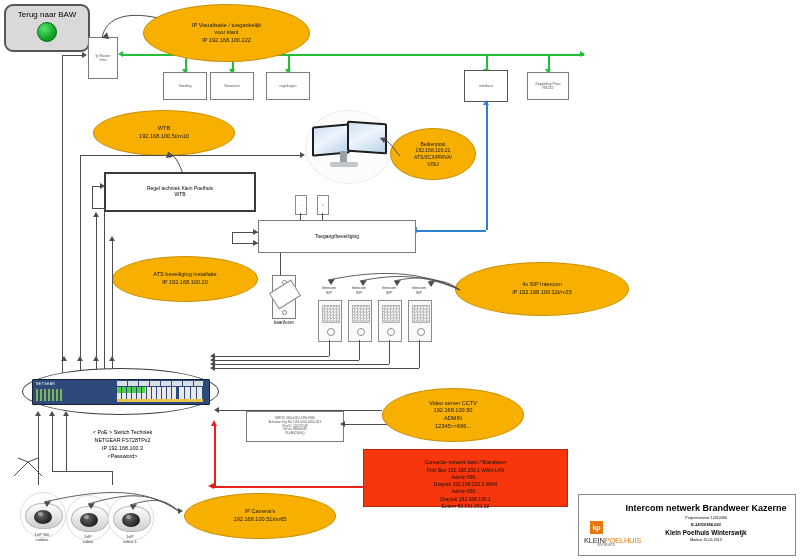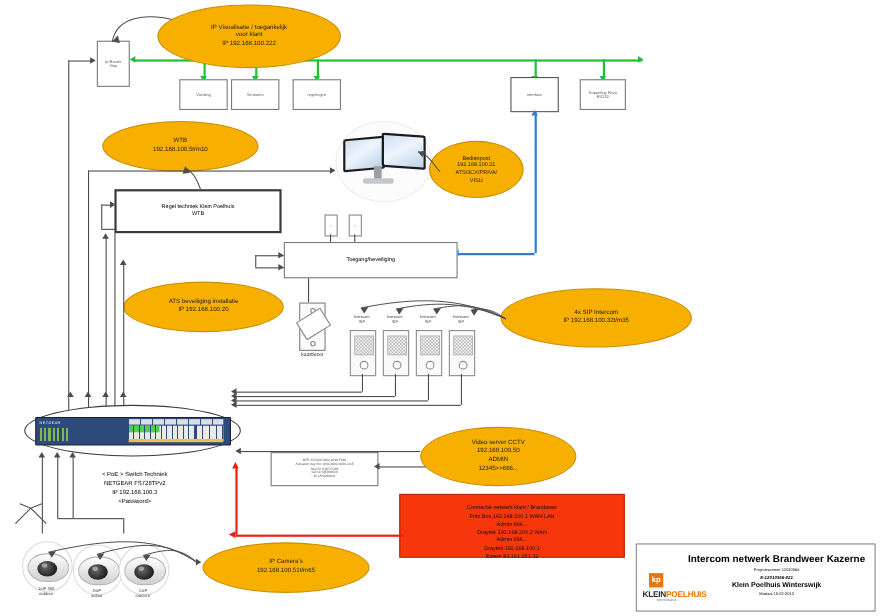--- a/index.html
+++ b/index.html
@@ -88,21 +88,21 @@
     position:absolute;left:578px;top:494px;width:218px;height:62px;
     background:#fff;border:1px solid #888;box-sizing:border-box;
   }
   .tb-main{position:absolute;left:40px;top:8px;width:174px;text-align:center;font-size:9px;font-weight:bold;}
   .tb-proj{position:absolute;left:40px;top:21px;width:174px;text-align:center;font-size:3.6px;}
   .tb-code{position:absolute;left:40px;top:27px;width:174px;text-align:center;font-size:4px;font-weight:bold;font-style:italic;}
   .tb-comp{position:absolute;left:40px;top:34px;width:174px;text-align:center;font-size:6.4px;font-weight:bold;}
   .tb-date{position:absolute;left:40px;top:43px;width:174px;text-align:center;font-size:3.6px;}
   .logo-mark{position:absolute;left:11px;top:26px;width:13px;height:13px;background:#E8780C;
     display:flex;align-items:center;justify-content:center;color:#fff;font-size:7px;font-weight:bold;}
-  .logo-text{position:absolute;left:5px;top:41px;font-size:7.5px;font-weight:bold;letter-spacing:-0.2px;}
+  .logo-text{position:absolute;left:5px;top:41px;font-size:7.5px;font-weight:normal;letter-spacing:-0.2px;}
   .logo-text .a{color:#2b2b2b;}
   .logo-text .b{color:#E8780C;}
   .logo-sub{position:absolute;left:18px;top:49px;font-size:2.6px;color:#666;}
   
   .monitor-wrap{position:absolute;left:305px;top:110px;width:86px;height:72px;
     border-radius:50%;background:#fcfcfc;border:1px solid #eee;}
   .scr{position:absolute;border:2.4px solid #1c1c1c;border-radius:2px;
     background:linear-gradient(150deg,#cfe0f2 0%,#eef5fc 45%,#b9d2ea 100%);}
   .scr.l{left:6px;top:14px;width:34px;height:26px;transform:skewY(-5deg);}
   .scr.r{left:41px;top:11px;width:36px;height:27px;transform:skewY(4deg);}
@@ -154,20 +154,24 @@
   .klzlbl{position:absolute;left:258px;top:320px;width:52px;text-align:center;font-size:4.6px;color:#222;}
   
   .sensor{position:absolute;width:10px;height:18px;background:#fff;border:1px solid #8a8a8a;
     font-size:3px;display:flex;align-items:center;justify-content:center;color:#777;}
 </style>
 </head>
 <body>
 
 <div id="stage">
 
+  <div class="baw-btn">
+    <div class="lbl">Terug naar BAW</div>
+    <div class="baw-led"></div>
+  </div>
 
   <div class="gl h" style="left:122px;top:54px;width:462px;"></div>
   <div class="ar g-l" style="left:118px;top:51px;"></div>
   <div class="ar" style="left:580px;top:51px;border-left:5px solid #22c03a;border-top:3px solid transparent;border-bottom:3px solid transparent;"></div>
 
   <div class="gl v" style="left:185px;top:54px;height:18px;"></div>
   <div class="ar g-d" style="left:182px;top:69px;"></div>
   <div class="gl v" style="left:232px;top:54px;height:18px;"></div>
   <div class="ar g-d" style="left:229px;top:69px;"></div>
   <div class="gl v" style="left:288px;top:54px;height:18px;"></div>

